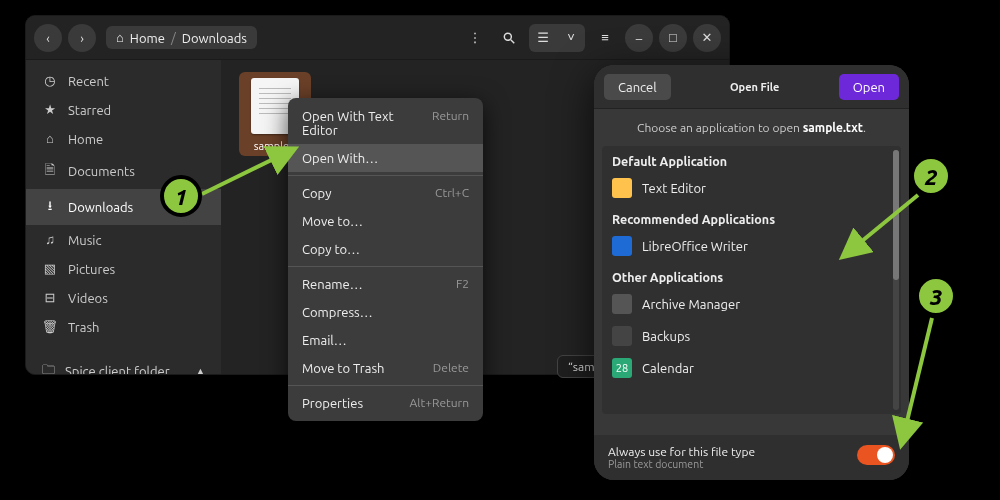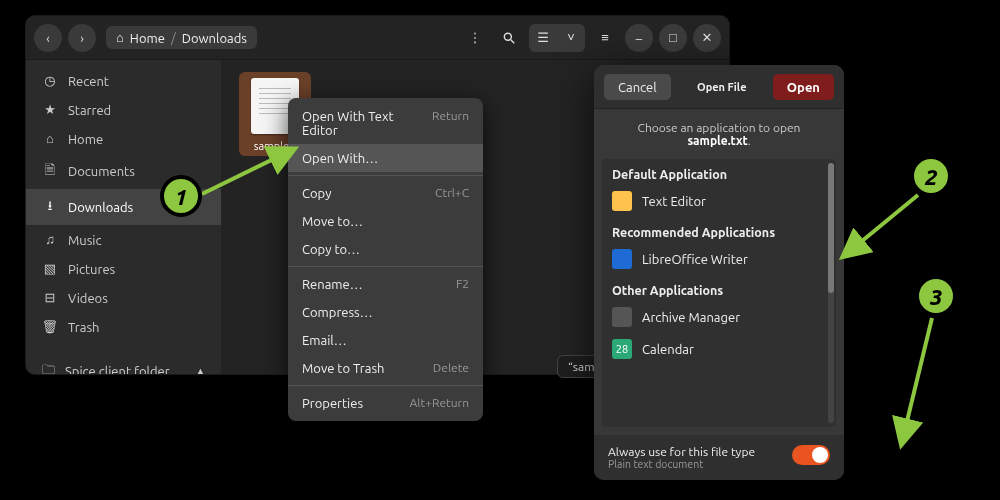--- a/index.html
+++ b/index.html
@@ -47,26 +47,26 @@
   .ctx-item { display:flex; justify-content:space-between; padding:7px 14px; color:#eee; font-size:13px; }
   .ctx-item.hover { background:#555; }
   .ctx-item .accel { color:#999; font-size:12px; }
   .ctx-sep { height:1px; background:#555; margin:3px 0; }
 
   
   .tooltip-chip { position:absolute; left:557px; top:355px; background:#1f1f1f; border:1px solid #444; padding:4px 10px 4px 10px; border-radius:6px; color:#ddd; font-size:12px; }
 
   
   .dialog {
-    position:absolute; left:594px; top:65px; width:250px; height:415px;
-    background:#383838; border-radius:10px; box-shadow:0 10px 40px rgba(0,0,0,0.7); overflow:hidden; z-index:3;
+    position:absolute; left:594px; top:65px; width:315px; height:415px;
+    background:#383838; border-radius:20px; box-shadow:0 10px 40px rgba(0,0,0,0.7); overflow:hidden; z-index:3;
   }
   .dlg-header { height:44px; background:#2f2f2f; display:flex; align-items:center; justify-content:space-between; padding:0 10px; border-bottom:1px solid #222; }
   .dlg-btn { padding:6px 14px; border-radius:5px; background:#4a4a4a; color:#eee; font-size:13px; }
-  .dlg-btn.primary { background:#7f1d1d; color:#fff; font-weight:700; }
+  .dlg-btn.primary { background:#6d28d9; color:#fff; font-weight:400; }
   .dlg-title { color:#eee; font-weight:600; font-size:11px; }
   .dlg-msg { text-align:center; padding:12px 16px; color:#ccc; font-size:12px; }
   .dlg-msg b { color:#fff; font-weight:600; }
   .dlg-list { position:relative; margin:0 8px; height:268px; overflow:hidden; background:#303030; border-radius:4px; }
   .dlg-scroll { position:absolute; right:2px; top:4px; bottom:4px; width:6px; background:#444; border-radius:3px; }
   .dlg-scroll::after{content:"";position:absolute;left:0;top:0;width:6px;height:130px;background:#777;border-radius:3px;}
   .dlg-section { padding:8px 10px 4px; font-weight:700; color:#eee; font-size:12.5px; }
   .dlg-app { display:flex; align-items:center; gap:10px; padding:6px 10px; }
   .dlg-app.selected { background:#4d4d4d; }
   .app-ico { width:20px; height:20px; border-radius:3px; display:flex; align-items:center; justify-content:center; font-size:11px; }
@@ -238,20 +238,24 @@
       <div class="dlg-app">
         <span class="app-ico" style="background:#1e6bd6;color:#fff"></span>
         <span>LibreOffice Writer</span>
       </div>
       <div class="dlg-section">Other Applications</div>
       <div class="dlg-app">
         <span class="app-ico" style="background:#555;color:#fff"></span>
         <span>Archive Manager</span>
       </div>
       <div class="dlg-app">
+        <span class="app-ico" style="background:#444;color:#fff"></span>
+        <span>Backups</span>
+      </div>
+      <div class="dlg-app">
         <span class="app-ico" style="background:#2aa876;color:#fff">28</span>
         <span>Calendar</span>
       </div>
     </div>
   <div class="dlg-footer">
     <div>
       <div class="ft-text">Always use for this file type</div>
       <div class="ft-sub">Plain text document</div>
     </div>
     <div class="switch"></div>

